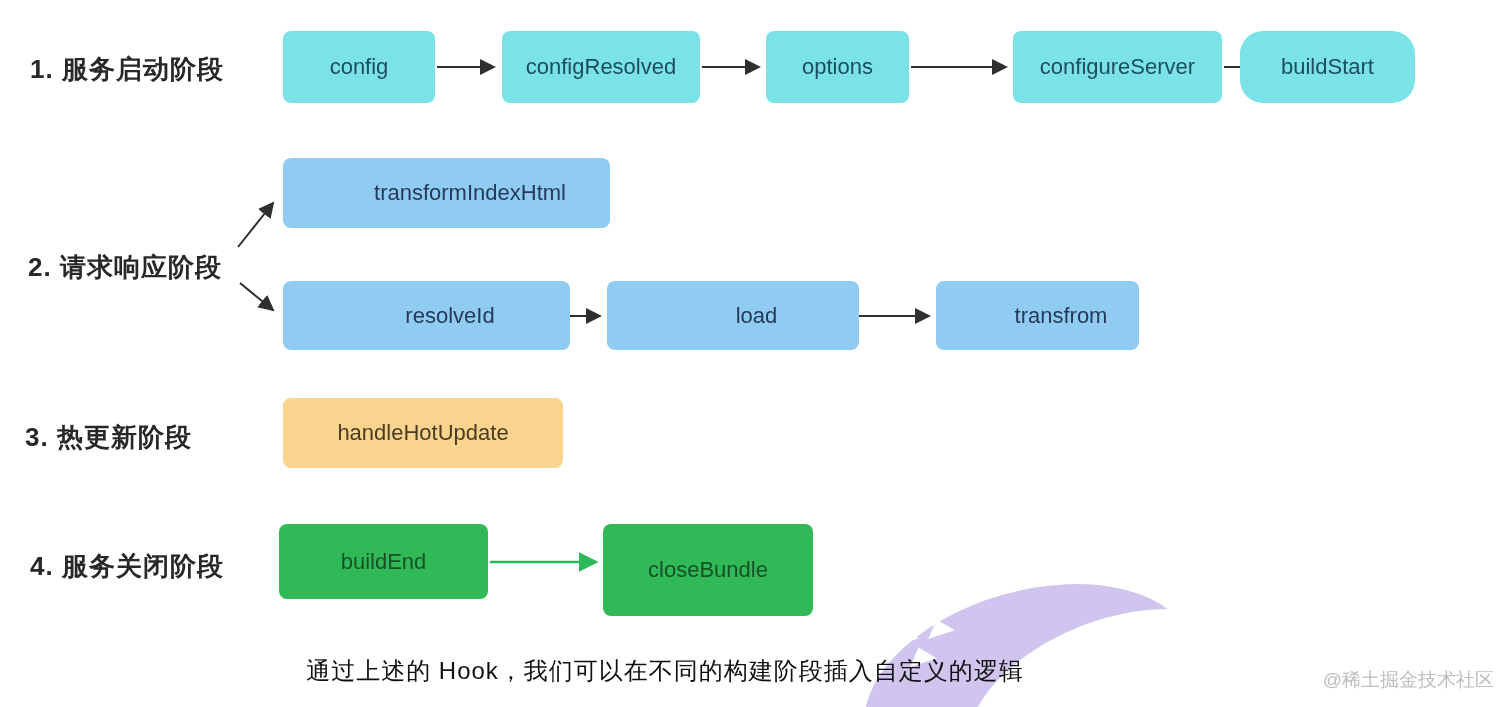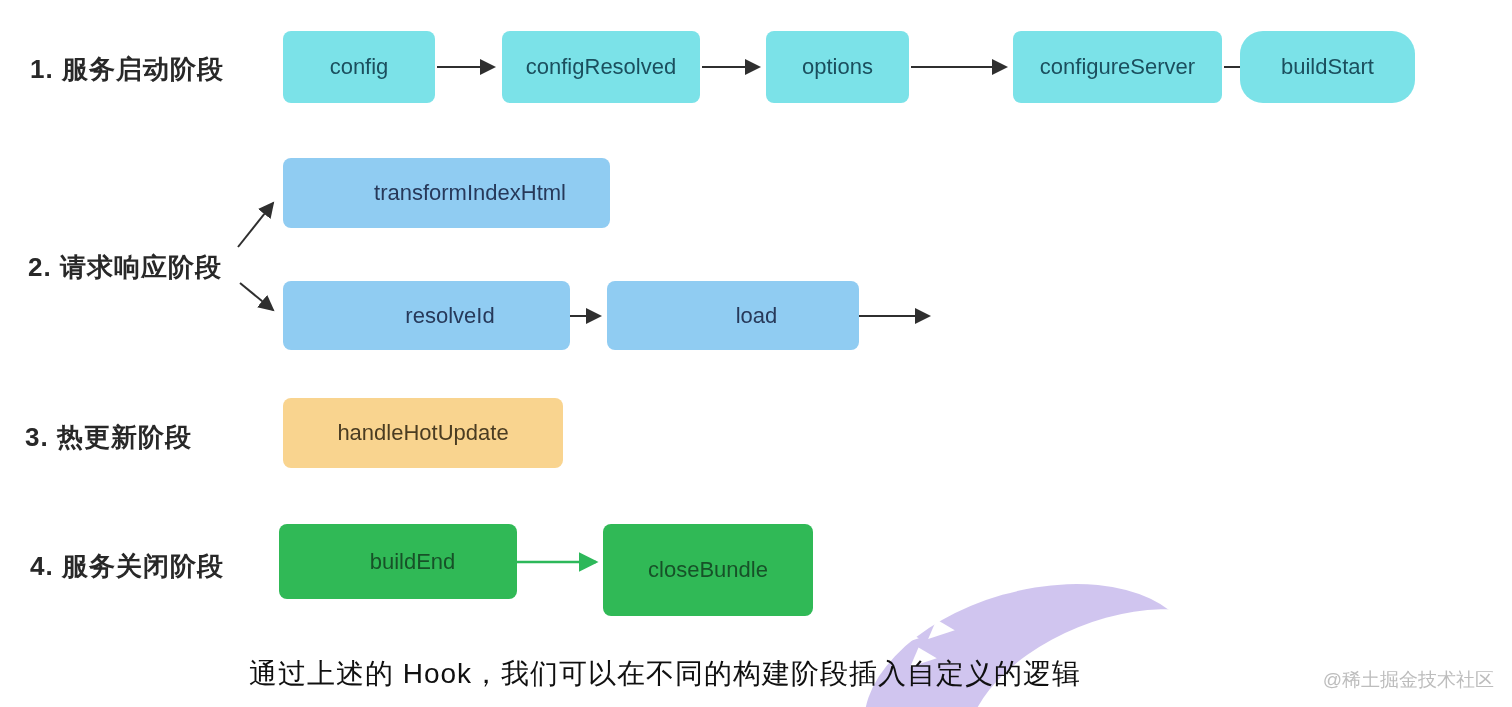--- a/index.html
+++ b/index.html
@@ -28,28 +28,28 @@
   #box-config          {left:283px;top:31px;width:152px;height:72px;}
   #box-configResolved  {left:502px;top:31px;width:198px;height:72px;}
   #box-options         {left:766px;top:31px;width:143px;height:72px;}
   #box-configureServer {left:1013px;top:31px;width:209px;height:72px;}
   #box-buildStart      {left:1240px;top:31px;width:175px;height:72px;border-radius:23px;}
   #box-transformIndexHtml{left:283px;top:158px;width:280px;height:70px;}
   #box-resolveId       {left:283px;top:281px;width:240px;height:69px;}
   #box-load            {left:607px;top:281px;width:205px;height:69px;}
   #box-transfrom       {left:936px;top:281px;width:156px;height:69px;}
   #box-handleHotUpdate {left:283px;top:398px;width:280px;height:70px;}
-  #box-buildEnd        {left:279px;top:524px;width:209px;height:75px;padding-left:29px;}
+  #box-buildEnd        {left:279px;top:524px;width:209px;height:75px;}
   #box-closeBundle     {left:603px;top:524px;width:210px;height:92px;}
   
   #arrows{position:absolute;left:0;top:0;z-index:1;pointer-events:none;}
   
   #caption{
     position:absolute;left:0;top:655px;width:1330px;text-align:center;
-    font-size:28px;color:#101010;z-index:3;white-space:nowrap;letter-spacing:1px;
+    font-size:24px;color:#101010;z-index:3;white-space:nowrap;letter-spacing:1px;
   }
   #watermark{
     position:absolute;right:18px;top:667px;font-size:19px;
     color:var(--watermark-text,#bdbdbd);z-index:3;white-space:nowrap;
   }
   
   #logo-blob{position:absolute;left:855px;top:583px;width:360px;height:124px;overflow:hidden;z-index:0;opacity:.55;}
   #logo-blob .blob-main{position:absolute;left:5px;top:8px;width:340px;height:200px;background:#ab97e2;border-radius:50%;transform:rotate(-16deg);}
   #logo-blob .blob-cut{position:absolute;left:105px;top:38px;width:300px;height:170px;background:#ffffff;border-radius:50%;transform:rotate(-22deg);}
   #logo-blob .chev{position:absolute;width:0;height:0;border-left:14px solid transparent;border-right:14px solid transparent;border-bottom:16px solid #ffffff;transform:rotate(-18deg);}
@@ -105,20 +105,21 @@
 
   <div class="hook-box stage1" id="box-config">config</div>
   <div class="hook-box stage1" id="box-configResolved">configResolved</div>
   <div class="hook-box stage1" id="box-options">options</div>
   <div class="hook-box stage1" id="box-configureServer">configureServer</div>
   <div class="hook-box stage1" id="box-buildStart">buildStart</div>
 
   <div class="hook-box stage2" id="box-transformIndexHtml">transformIndexHtml</div>
   <div class="hook-box stage2" id="box-resolveId">resolveId</div>
   <div class="hook-box stage2" id="box-load">load</div>
+  <div class="hook-box stage2" id="box-transfrom">transfrom</div>
 
   <div class="hook-box stage3" id="box-handleHotUpdate">handleHotUpdate</div>
 
   <div class="hook-box stage4" id="box-buildEnd">buildEnd</div>
   <div class="hook-box stage4" id="box-closeBundle">closeBundle</div>
 
   <div id="caption">通过上述的 Hook，我们可以在不同的构建阶段插入自定义的逻辑</div>
   <div id="watermark">@稀土掘金技术社区</div>
 
 </div>

